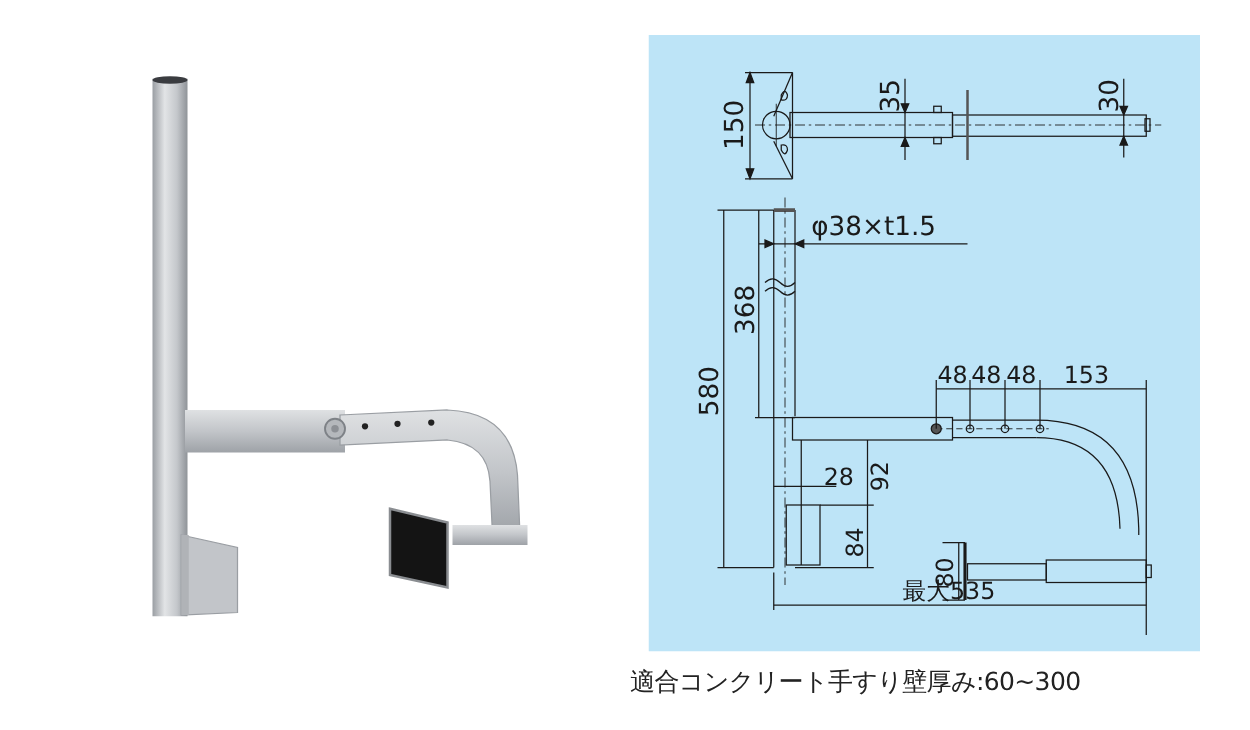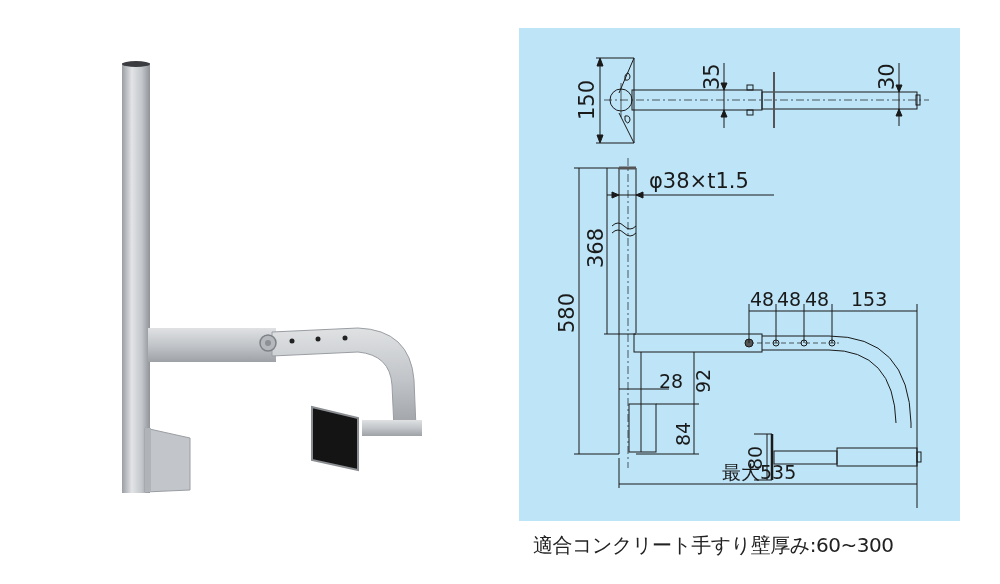--- a/index.html
+++ b/index.html
@@ -1,20 +1,20 @@
 <!DOCTYPE html>
 <html><head>
   <meta charset="utf-8">
   <style>
     html, body { margin: 0; padding: 0; background: #ffffff; }
     body { width: 1000px; height: 584px; position: relative; overflow: hidden; font-family: "DejaVu Sans", sans-serif; }
     .photo { position: absolute; left: 100px; top: 50px; width: 350px; height: 460px; }
     .panel { position: absolute; left: 519px; top: 28px; width: 441px; height: 493px; background: #bde4f7; }
     .panel svg { position: absolute; left: 0; top: 0; }
-    .caption { position: absolute; left: 533px; top: 532px; font-size: 20px; color: #222; letter-spacing: -0.5px; white-space: nowrap; }
+    .caption { position: absolute; left: 504px; top: 532px; font-size: 20px; color: #222; letter-spacing: -0.5px; white-space: nowrap; }
     .dim { font-family: "DejaVu Sans", sans-serif; fill: #1a1a1a; }
   </style>
 </head>
 <body>
 
 <div class="photo">
   <svg width="350" height="460" viewBox="0 0 350 460" xmlns="http://www.w3.org/2000/svg">
     <defs>
       <linearGradient id="pipeGrad" x1="0" x2="1" y1="0" y2="0">
         <stop offset="0" stop-color="#9a9ea3"></stop>

